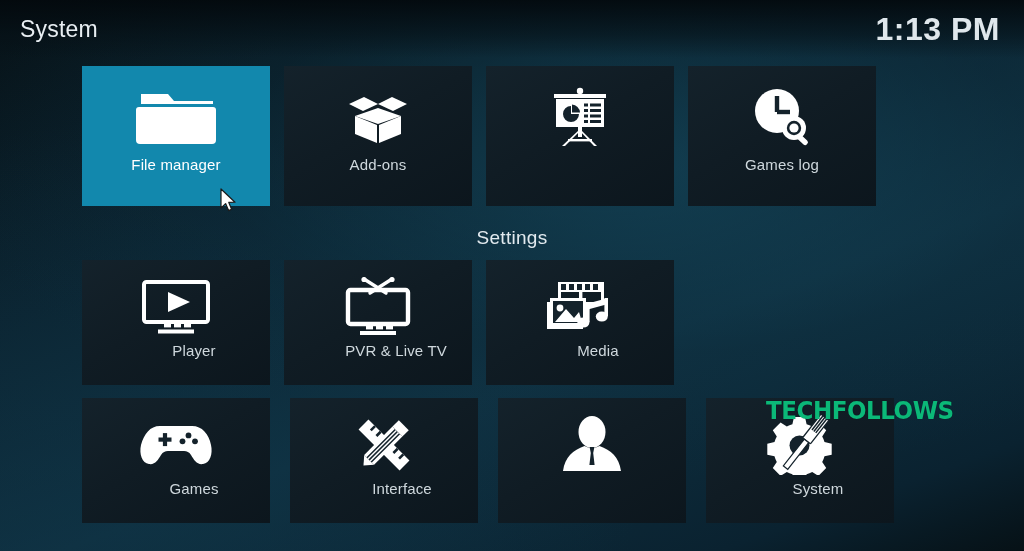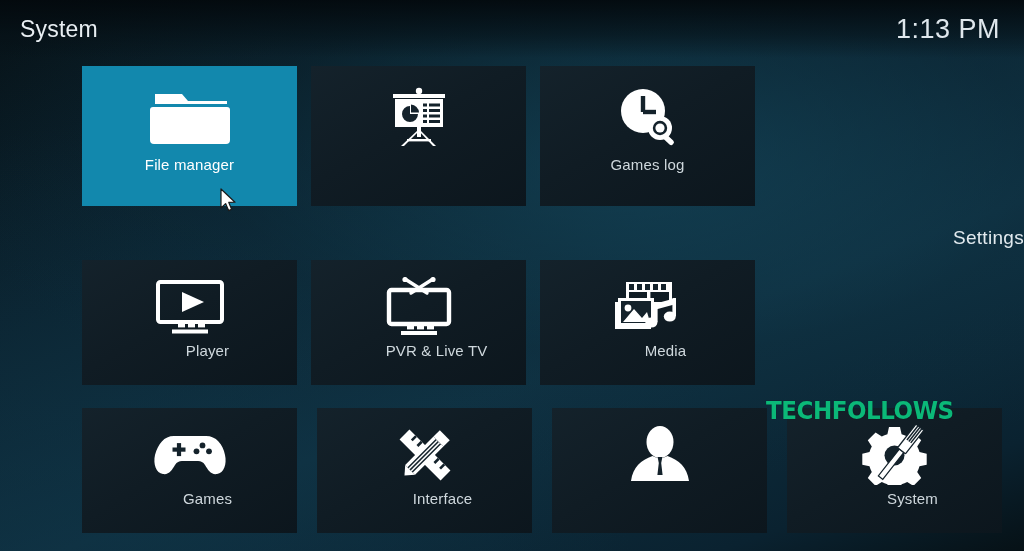--- a/index.html
+++ b/index.html
@@ -24,27 +24,27 @@
   #topbar {
     position:absolute; top:0; left:0; width:1024px; height:58px;
     background:linear-gradient(180deg, rgba(3,9,13,0.92) 0%, rgba(5,16,22,0.55) 60%, rgba(6,22,30,0.0) 100%);
     display:flex; align-items:center; justify-content:space-between;
     padding:0 24px 0 20px;
   }
   #window-title {
     font-size:23px; color:#e8eef2; font-weight:400; letter-spacing:0.2px;
   }
   #clock {
-    font-size:27px; color:#dfe7ec; font-weight:400; letter-spacing:0.5px;
+    font-size:32px; color:#dfe7ec; font-weight:700; letter-spacing:0.5px;
   }
 
   
   .row { position:absolute; display:flex; gap:14px; left:82px; }
   .tile {
-    width:215px; height:140px;
+    width:188px; height:140px;
     background:linear-gradient(150deg, #14222b 0%, #101c24 45%, #0c161d 100%);
     display:flex; flex-direction:column; align-items:center; justify-content:flex-start;
     position:relative; cursor:pointer;
   }
   .tile.small { height:125px; }
   .tile.focused {
     background:#1288ad;
   }
   .tile .icon {
     flex:0 0 auto;
@@ -57,30 +57,30 @@
   }
   .tile.focused .label { color:#ffffff; }
 
   
   #row1 { top:66px; }
   #row1 .icon { height:86px; padding-top:16px; }
   #row1 .label { margin-top:4px; }
 
   
   #row2 { top:260px; }
-  #row3 { top:408px;gap:20px; }
+  #row3 { top:398px;gap:20px; }
   .row.small .icon { height:80px; padding-top:14px; }
   .row.small .label { margin-top:2px;padding-left:36px; }
 
   svg { display:block; }
 
   
   #settings-label {
     position:absolute; top:227px; left:0; width:1024px;
-    text-align:right; font-size:19px; color:#e2eaef; font-weight:400;
+    text-align:center; font-size:19px; color:#e2eaef; font-weight:400;
     letter-spacing:0.3px;
   }
 
   
   #watermark {
     position:absolute; top:396px; left:766px;
     font-family:"DejaVu Sans", sans-serif;
     font-size:25px; font-weight:bold; letter-spacing:-0.5px;
     color:#0bb878;
     transform:scaleX(0.92);
@@ -111,20 +111,35 @@
     <div class="tile focused">
       <div class="icon">
         <svg width="86" height="66" viewBox="0 0 86 66">
           <path fill="#ffffff" d="M8 10 h27 l6 7 h39 a0 0 0 0 1 0 0 v3 H8 z"></path>
           <path fill="#ffffff" d="M6 23 h74 a3 3 0 0 1 3 3 v30 a4 4 0 0 1 -4 4 H7 a4 4 0 0 1 -4 -4 V26 a3 3 0 0 1 3 -3 z"></path>
         </svg>
       </div>
       <div class="label">File manager</div>
     </div>
 
+    <div class="tile">
+      <div class="icon">
+        <svg width="78" height="66" viewBox="0 0 78 66">
+          <g fill="#ffffff">
+            <polygon points="39,20 24,27 10,20 25,13"></polygon>
+            <polygon points="39,20 54,27 68,20 53,13"></polygon>
+            <polygon points="39,24 16,32 39,40 62,32"></polygon>
+            <polygon points="16,32 16,50 38,59 38,41"></polygon>
+            <polygon points="62,32 62,50 40,59 40,41"></polygon>
+          </g>
+          <line x1="39" y1="41" x2="39" y2="59" stroke="#101c24" stroke-width="1.4"></line>
+        </svg>
+      </div>
+      <div class="label">Add-ons</div>
+    </div>
 
     <div class="tile">
       <div class="icon">
         <svg width="76" height="66" viewBox="0 0 76 66">
           <g fill="#ffffff">
             <circle cx="38" cy="7" r="3.2"></circle>
             <rect x="12" y="10" width="52" height="4"></rect>
             <rect x="14" y="15" width="48" height="28"></rect>
             <rect x="36" y="43" width="4" height="10"></rect>
             <polygon points="37,46 39,46 23,62 20,62"></polygon>

